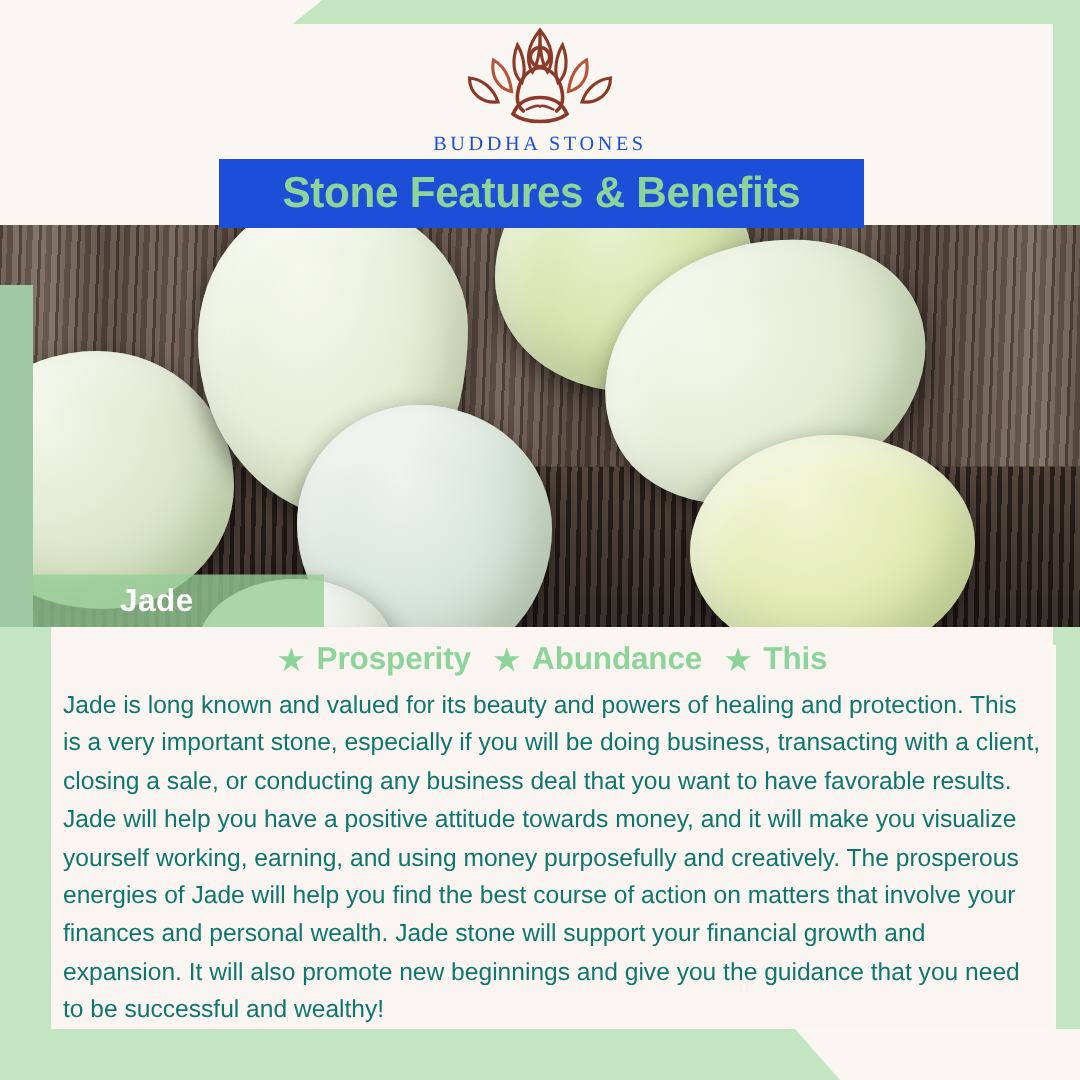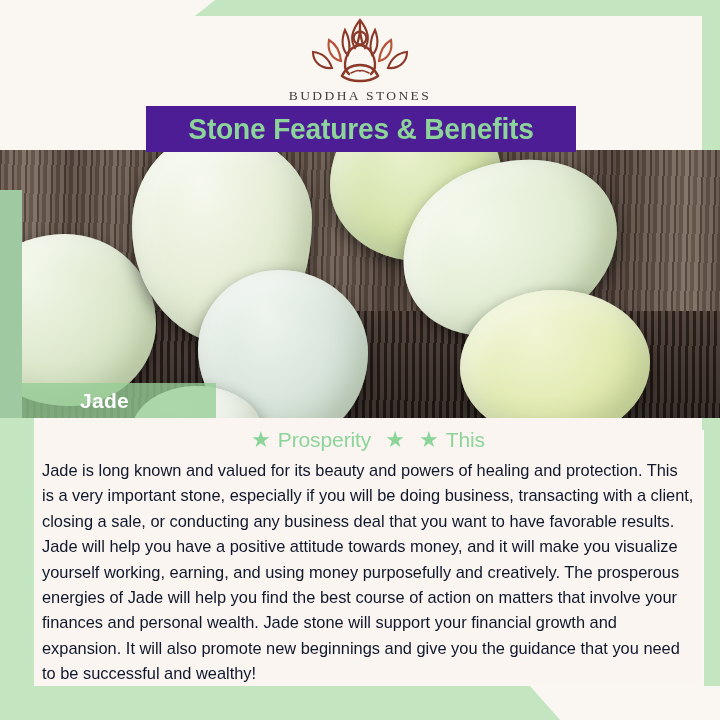--- a/index.html
+++ b/index.html
@@ -51,27 +51,27 @@
     position:absolute;top:0;left:0;width:720px;height:150px;z-index:3;
   }
   .logo-wrap{
     position:absolute;top:14px;left:50%;transform:translateX(-50%);
     width:200px;text-align:center;
   }
   .logo-mark{display:block;margin:0 auto;}
   .logo-text{
     font-family:"Liberation Serif",serif;
     font-size:13.5px;letter-spacing:2.4px;
-    color:#404040;margin-top:2px;font-weight:400;
+    color:#1d4ed8;margin-top:2px;font-weight:400;
   }
 
   
   .title-banner{
     position:absolute;top:106px;left:146px;width:430px;height:46px;
-    background:#4c1d95;
+    background:#1d4ed8;
     display:flex;align-items:center;justify-content:center;
     z-index:5;
   }
   .title-text{
     font-family:"Liberation Sans Narrow","Liberation Sans",sans-serif;
     font-weight:bold;font-size:29px;
     color:#8CD49A;
     letter-spacing:-0.2px;
     white-space:nowrap;
     transform:scaleX(0.97);
@@ -142,28 +142,28 @@
     background:#FBF5F1;z-index:3;
   }
   .benefits{
     display:flex;align-items:center;justify-content:center;
     gap:14px;margin-top:10px;
   }
   .benefit{display:flex;align-items:center;gap:7px;}
   .star{color:#8CD49A;font-size:22px;line-height:1;}
   .benefit-label{
     font-family:"Liberation Sans Narrow","Liberation Sans",sans-serif;
-    font-weight:normal;font-size:21px;color:#8CD49A;letter-spacing:-0.1px;
+    font-weight:bold;font-size:21px;color:#8CD49A;letter-spacing:-0.1px;
   }
   .body-text{
     margin:6px 8px 0 8px;
     font-family:"Liberation Sans Narrow","Liberation Sans",sans-serif;
     font-size:16.4px;
     line-height:25.4px;
-    color:#0f172a;
+    color:#0f766e;
     text-align:left;
     font-weight:500;
   }
 </style>
 </head>
 <body>
 
 <div id="page">
 
   <div class="band-top"></div>
@@ -216,20 +216,21 @@
   </div>
 
   <div class="panel">
     <div class="benefits">
       <div class="benefit">
         <span class="star">★</span>
         <span class="benefit-label">Prosperity</span>
       </div>
       <div class="benefit">
         <span class="star">★</span>
+        <span class="benefit-label">Abundance</span>
       </div>
       <div class="benefit">
         <span class="star">★</span>
         <span class="benefit-label">This</span>
       </div>
     </div>
     <p class="body-text">Jade is long known and valued for its beauty and powers of healing and protection. This is a very important stone, especially if you will be doing business, transacting with a client, closing a sale, or conducting any business deal that you want to have favorable results. Jade will help you have a positive attitude towards money, and it will make you visualize yourself working, earning, and using money purposefully and creatively. The prosperous energies of Jade will help you find the best course of action on matters that involve your finances and personal wealth. Jade stone will support your financial growth and expansion. It will also promote new beginnings and give you the guidance that you need to be successful and wealthy!</p>
   </div>
 
 </div>

